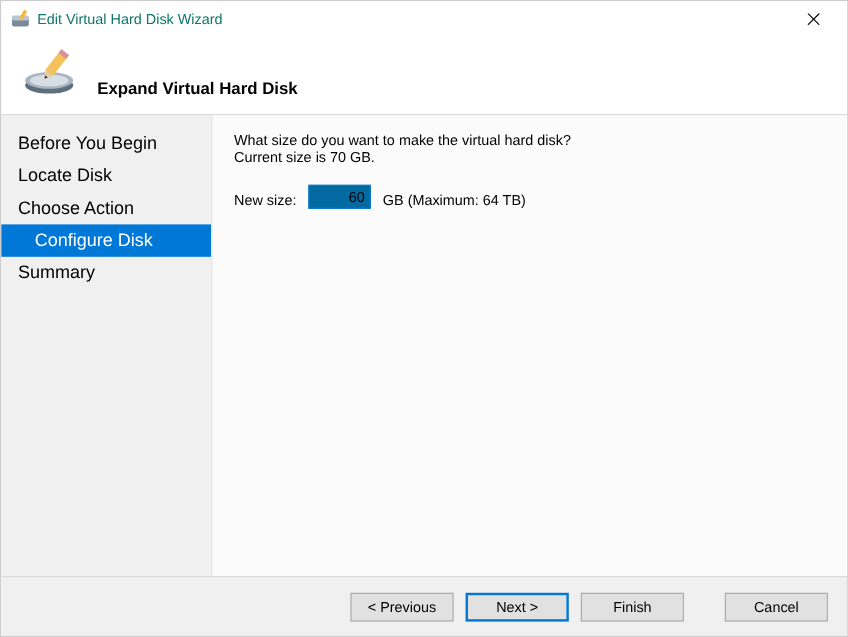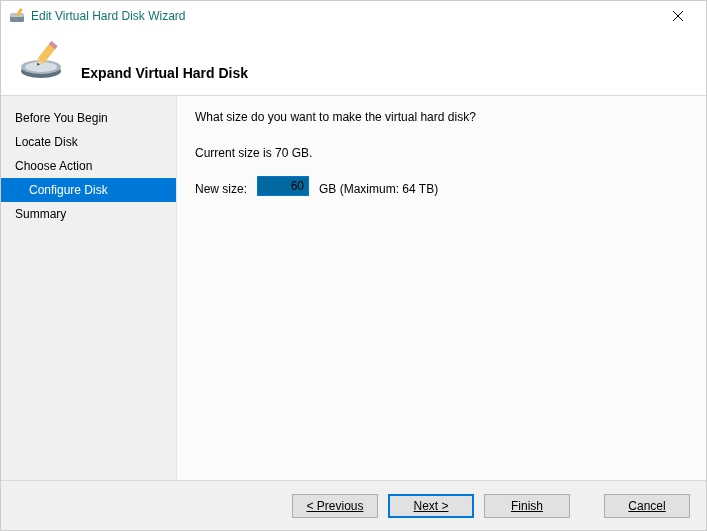--- a/index.html
+++ b/index.html
@@ -68,36 +68,36 @@
       height: 384px;
       background: #f0f0f0;
     }
     .sidebar {
       width: 175px;
       padding-top: 10px;
       background: #f0f0f0;
     }
     .step {
       padding: 5px 14px;
-      font-size: 12px;
+      font-size: 15px;
       color: #000;
       cursor: pointer;
     }
     .step.active {
       background: #0078d7;
       color: #fff;
       padding-left: 28px;
     }
     .main {
       flex: 1;
       background: #fbfbfb;
       padding: 14px 18px;
       border-left: 1px solid #e3e3e3;
     }
-    .prompt { margin-bottom: 22px; }
+    .prompt { margin-bottom: 0; }
     .current-size { margin-bottom: 16px; }
     .size-row {
       display: flex;
       align-items: flex-end;
       gap: 10px;
     }
     .size-input {
       width: 52px;
       height: 20px;
       border: 1px solid #0078d7;
@@ -110,21 +110,20 @@
     }
     .footer {
       height: 50px;
       border-top: 1px solid #d9d9d9;
       background: #f0f0f0;
       display: flex;
       align-items: center;
       justify-content: flex-end;
       padding: 0 16px;
       gap: 10px;
-      text-decoration: underline;
     }
     .btn {
       min-width: 86px;
       height: 24px;
       border: 1px solid #adadad;
       background: #e1e1e1;
       font-family: inherit;
       font-size: 12px;
       cursor: pointer;
       padding: 0 10px;

